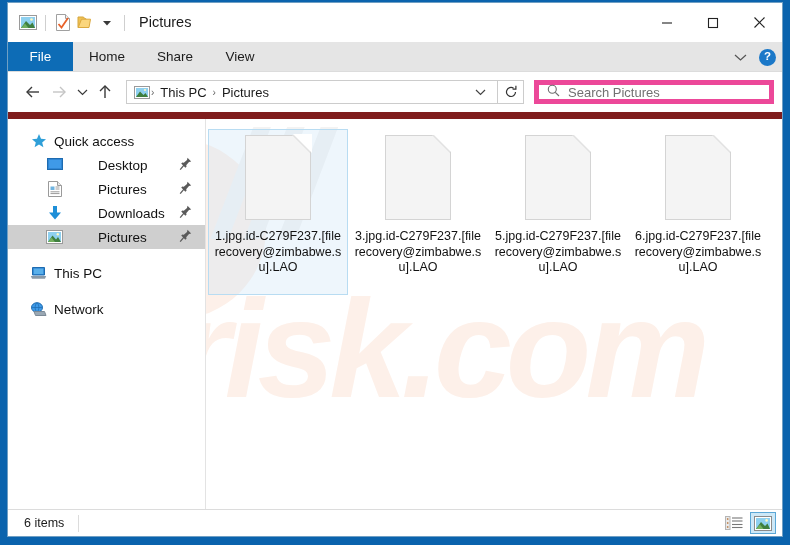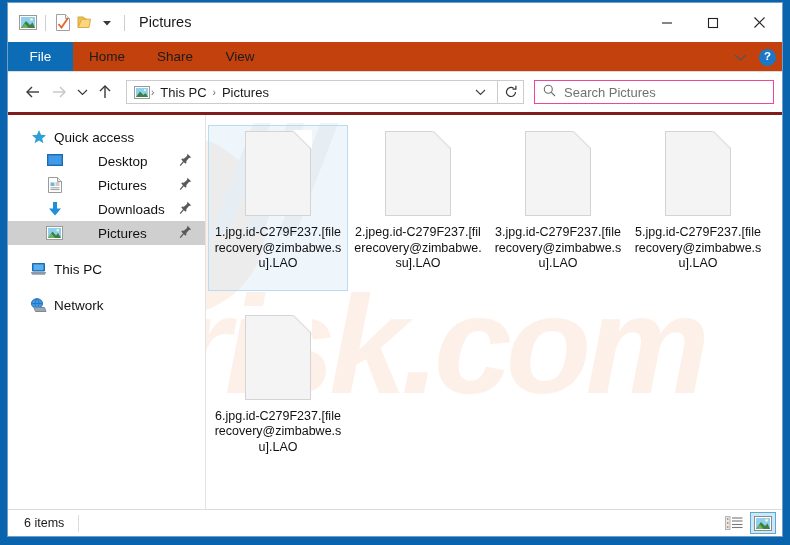--- a/index.html
+++ b/index.html
@@ -51,21 +51,21 @@
   .winbtn {
     width: 46px; height: 39px;
     display: flex; align-items: center; justify-content: center;
     font-size: 15px; color: #222;
     line-height: 1;
   }
 
   
   .ribbonbar {
     height: 30px; flex: 0 0 30px;
-    background: #c2410c;
+    background: #e5e5e5;
     display: flex; align-items: stretch;
     position: relative;
     border-bottom: 1px solid #dcdcdc;
   }
   .tab {
     display: flex; align-items: center; justify-content: center;
     font-size: 13.5px; color: #1c1c1c;
     padding: 0 16px;
     min-width: 62px;
   }
@@ -124,32 +124,32 @@
   .addr-spacer { flex: 1 1 auto; }
   .addr-chev { color: #444; font-size: 10px; padding: 0 7px; }
   .refresh {
     width: 26px; height: 24px;
     border: 1px solid #cccccc; border-left: none;
     display: flex; align-items: center; justify-content: center;
     color: #333; font-size: 13px;
   }
   .searchbox {
     width: 240px; height: 24px;
-    border: 1px solid #ec4899;
+    border: 5px solid #ec4899;
     margin-left: 10px;
     display: flex; align-items: center;
     padding-left: 8px; gap: 8px;
   }
   .search-ph { font-size: 13px; color: #717171; }
 
   
   .body {
     flex: 1 1 auto;
     display: flex;
-    border-top: 3px solid #7f1d1d;
+    border-top: 7px solid #7f1d1d;
     position: relative;
     overflow: hidden;
   }
   .sidebar {
     width: 198px; flex: 0 0 198px;
     background: #ffffff;
     border-right: 1px solid #e3e3e3;
     padding-top: 10px;
     position: relative;
     z-index: 2;
@@ -550,28 +550,20 @@
         <div class="watermark">risk.com</div>
 
         <div class="grid">
           <div class="item selected">
             <div class="file-icon">
               <div class="page"></div>
                 <div class="fold-edge"></div>
                 <div class="fold"></div>
             </div>
             <div class="file-name">1.jpg.id-C279F237.[filerecovery@zimbabwe.su].LAO</div>
-          </div>
-          <div class="item">
-            <div class="file-icon">
-              <div class="page"></div>
-                <div class="fold-edge"></div>
-                <div class="fold"></div>
-            </div>
-            <div class="file-name">2.jpeg.id-C279F237.[filerecovery@zimbabwe.su].LAO</div>
           </div>
           <div class="item">
             <div class="file-icon">
               <div class="page"></div>
                 <div class="fold-edge"></div>
                 <div class="fold"></div>
             </div>
             <div class="file-name">3.jpg.id-C279F237.[filerecovery@zimbabwe.su].LAO</div>
           </div>
           <div class="item">

